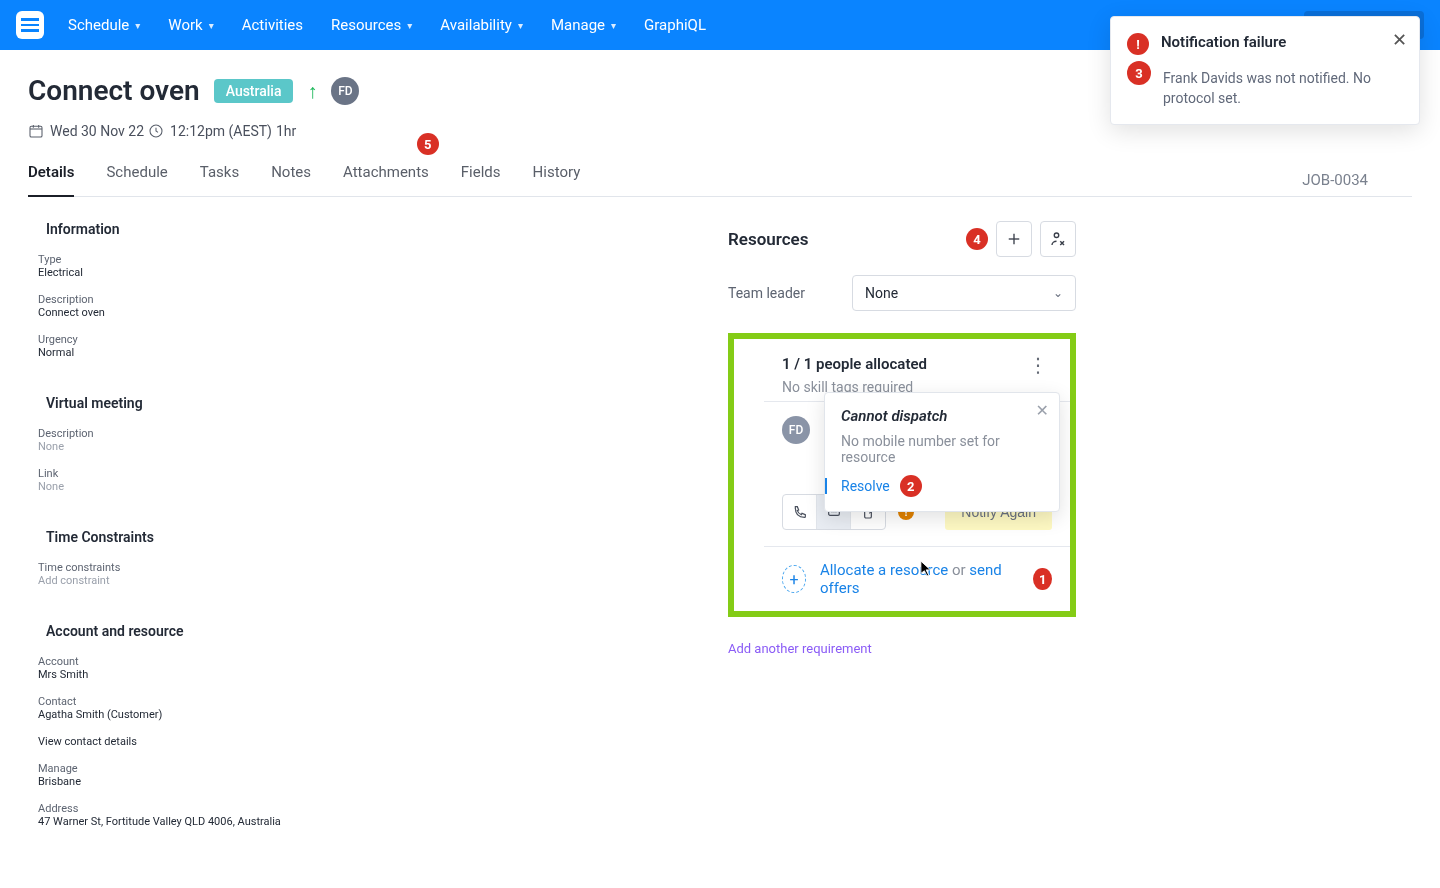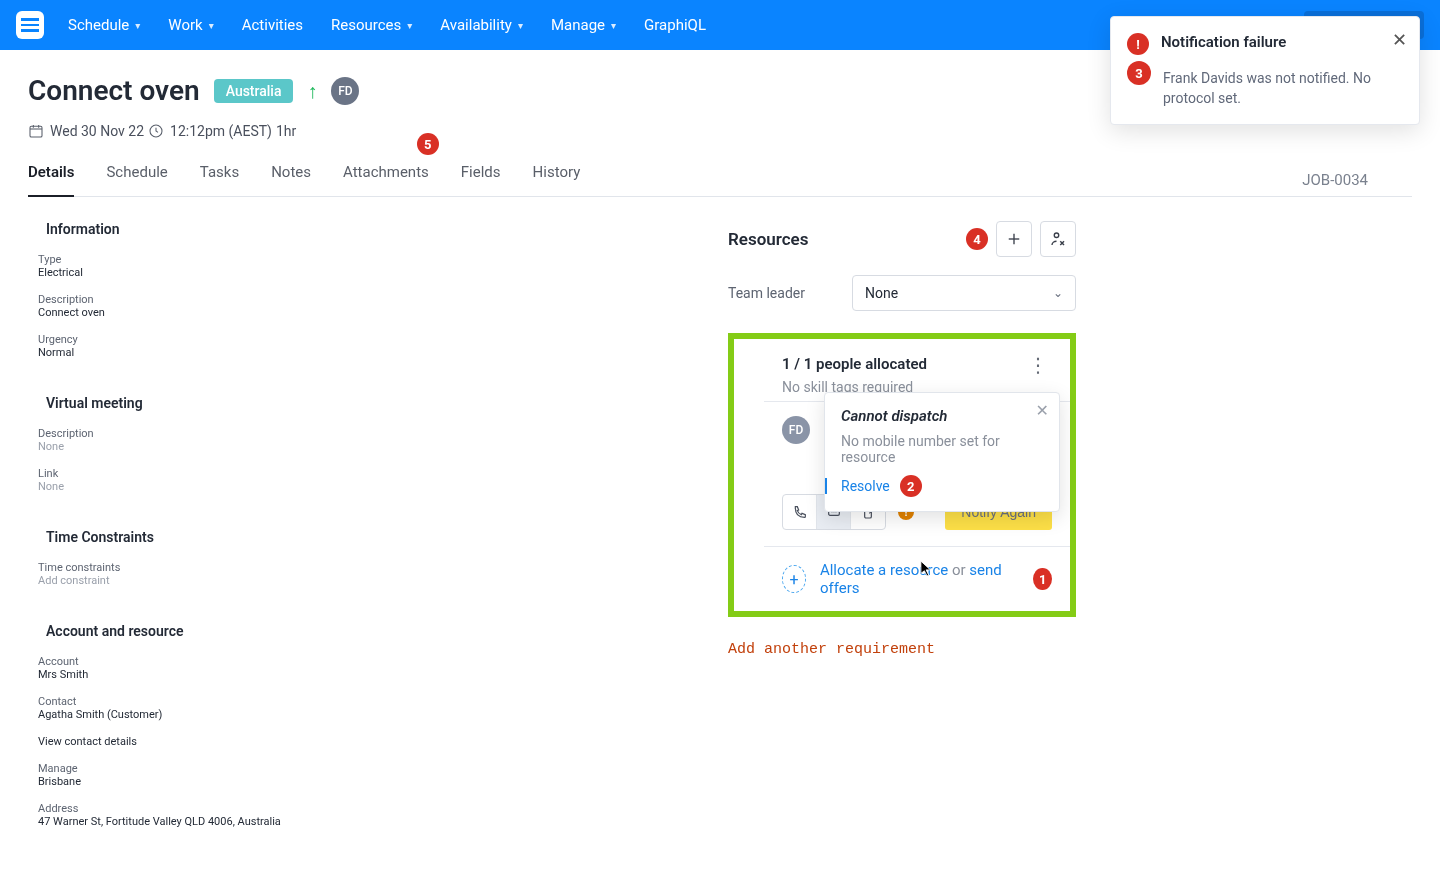--- a/index.html
+++ b/index.html
@@ -89,28 +89,28 @@
 .popup-close { position: absolute; top: 8px; right: 10px; color: #9aa0ab; font-size: 16px; cursor: pointer; }
 .popup .badge-num { margin-left: 8px; }
 
 .notify-row { display: flex; align-items: center; gap: 4px; margin-top: 50px; }
 .notify-icons { display: flex; border: 1px solid #d7dbe2; border-radius: 4px; overflow: hidden; }
 .notify-icons .nicon { width: 34px; height: 34px; display: inline-flex; align-items: center; justify-content: center; cursor: pointer; border-right: 1px solid #e1e5eb; }
 .notify-icons .nicon:last-child { border-right: none; }
 .notify-icons .nicon.active { background: #e9edf3; }
 .nicon svg { width: 16px; height: 16px; stroke: #4a505d; fill: none; stroke-width: 1.8; }
 .warn-dot { width: 16px; height: 16px; border-radius: 50%; background: #e08100; color: #fff; display: inline-flex; align-items: center; justify-content: center; font-size: 11px; font-weight: 700; margin-left: 8px; }
-.notify-btn { margin-left: auto; background: #fde047; border: none; padding: 10px 16px; border-radius: 3px; color: #6a7180; cursor: pointer; font-size: 14px; }
+.notify-btn { margin-left: auto; background: #fef9c3; border: none; padding: 10px 16px; border-radius: 3px; color: #6a7180; cursor: pointer; font-size: 14px; }
 
 .alloc-row { border-top: 1px solid #e5e8ee; padding: 14px 18px; display: flex; align-items: center; gap: 14px; }
 .plus-circ { width: 28px; height: 28px; border: 1.5px dashed #4aa6ee; border-radius: 50%; display: inline-flex; align-items: center; justify-content: center; color: #1983e7; font-size: 16px; cursor: pointer; }
 .alloc-row .txt { font-size: 15px; }
 .alloc-row .txt .or { color: #8a909b; }
 
-.add-req { margin-top: 24px; color: #c2410c; font-size: 15px; cursor: pointer; font-family: Liberation Mono, monospace; }
+.add-req { margin-top: 24px; color: #8b5cf6; font-size: 13px; cursor: pointer; }
 
 .cursor-img { position: absolute; left: 920px; top: 560px; z-index: 60; }
 .cursor-img svg { width: 14px; height: 18px; }
 
 .badge-num { display: inline-flex; align-items: center; justify-content: center; width: 22px; height: 22px; border-radius: 50%; background: #d93025; color: #fff; font-weight: 700; font-size: 13px; }
 </style>
 </head>
 <body>
 
 <div class="topnav">

